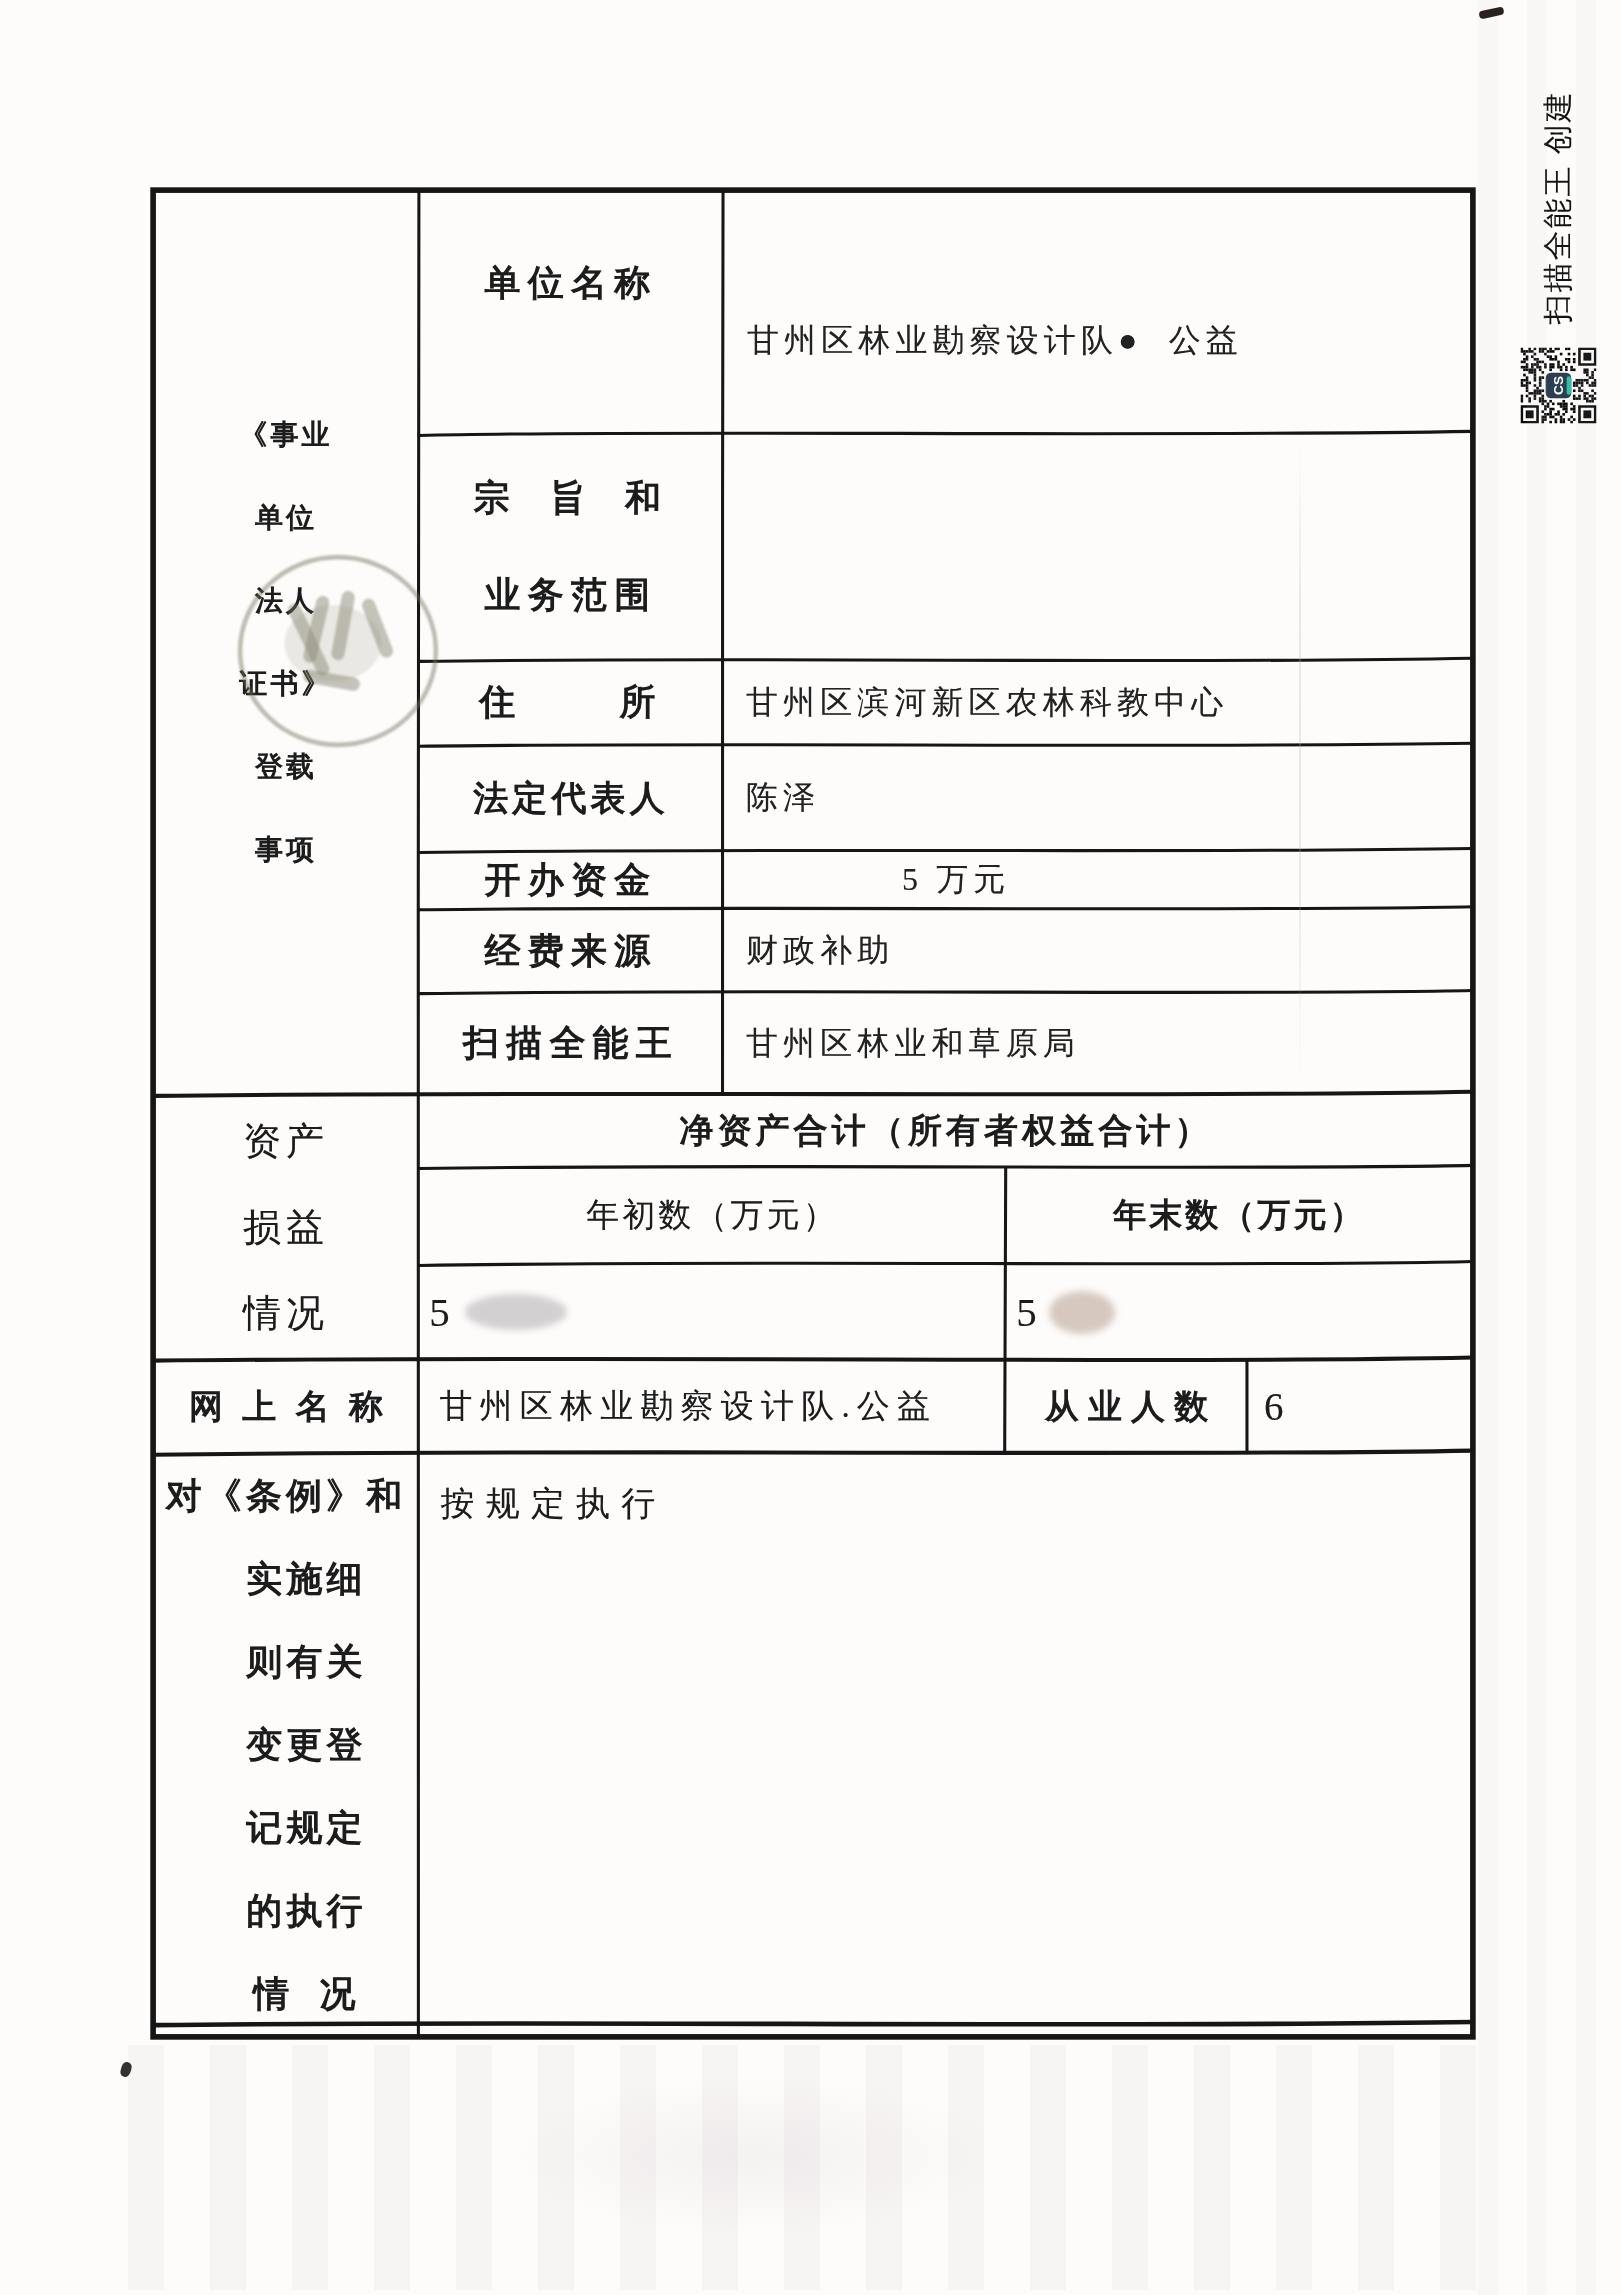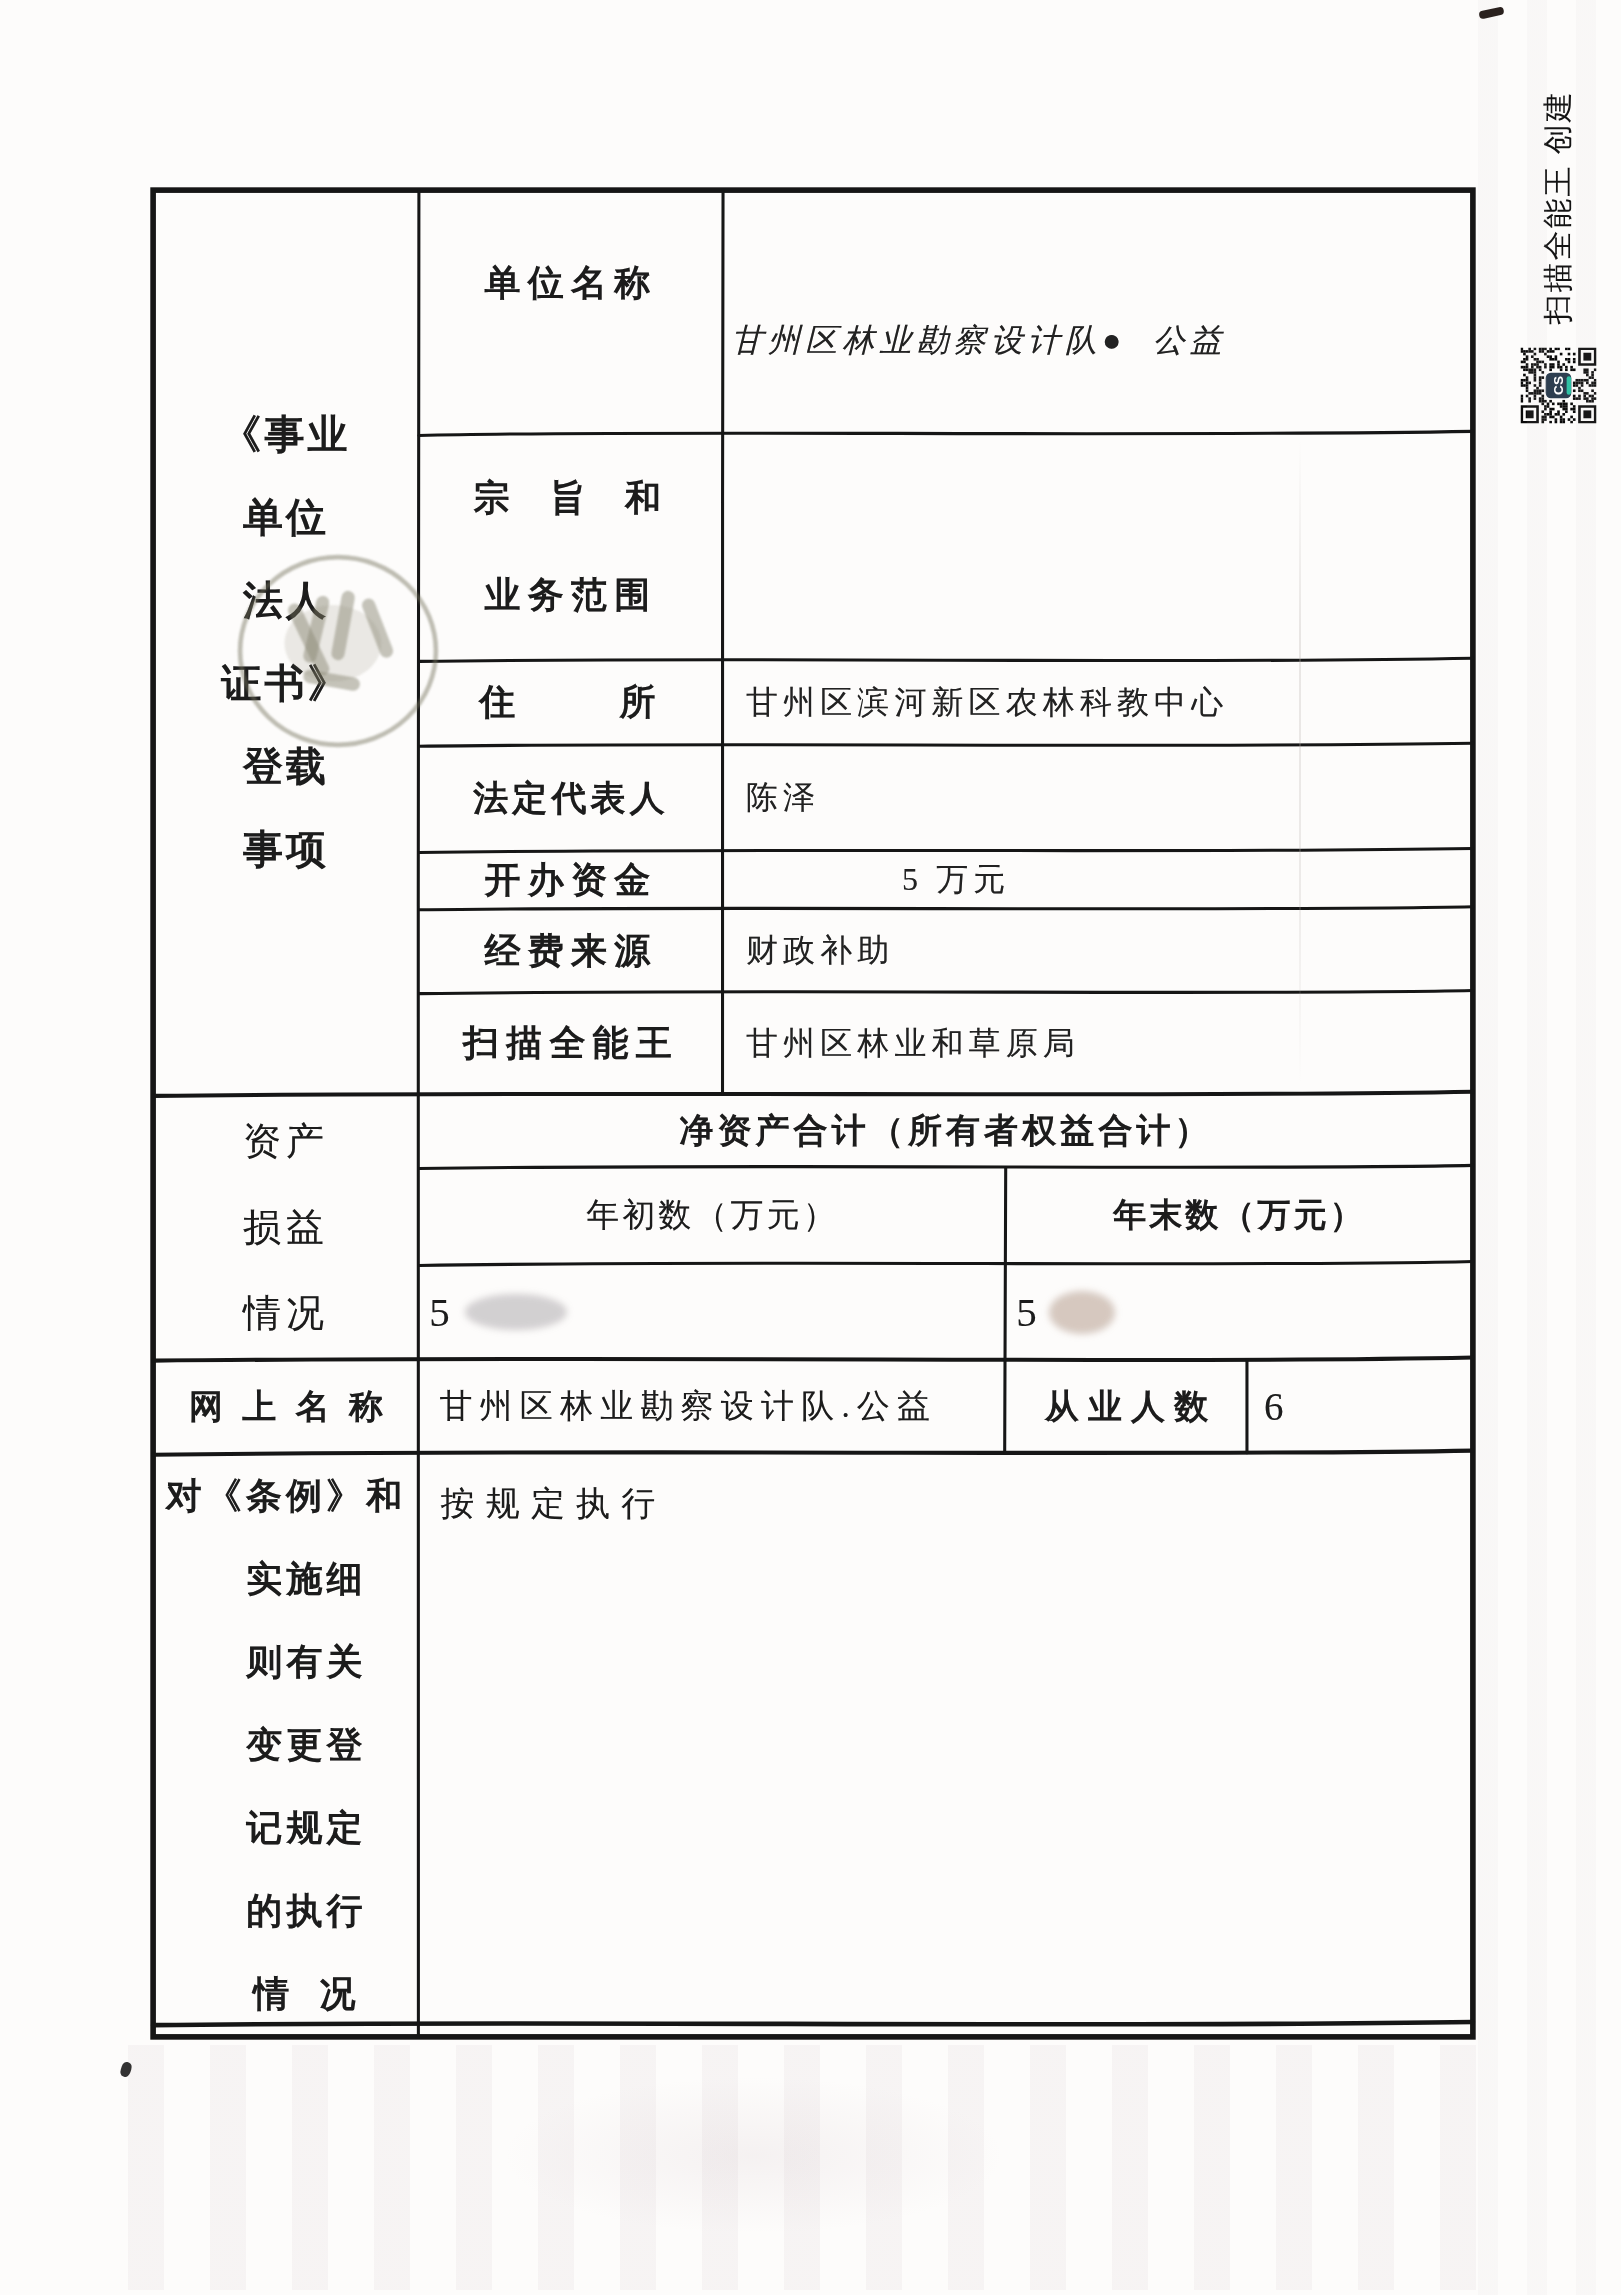--- a/index.html
+++ b/index.html
@@ -18,21 +18,21 @@
     box-sizing:border-box;
     color:#1c1c1c;
   }
   .cell span{white-space:pre;}
   .col{flex-direction:column;}
   .left{justify-content:flex-start;}
   .lbl{font-weight:bold;font-size:36px;letter-spacing:7.2px;}
   .val{font-size:32px;letter-spacing:5.1px;color:#222;}
   
   .cell span{text-shadow:0 0 0.5px rgba(20,20,20,0.35);}
-  .hdrcol span{display:block;line-height:83px;font-size:40px;font-weight:bold;letter-spacing:3.1px;text-align:center;}
+  .hdrcol span{display:block;line-height:83px;font-size:28px;font-weight:bold;letter-spacing:3.1px;text-align:center;}
   .assetcol span{display:block;line-height:86px;font-size:38px;font-weight:normal;letter-spacing:5.1px;text-align:center;}
   .compcol span{display:block;line-height:83px;font-size:36px;font-weight:bold;letter-spacing:4.1px;text-align:center;}
   .compcol span + span{padding-left:41px;}
   .two-line-lbl span{display:block;line-height:97px;text-align:center;}
   .two-line-val span{display:block;line-height:95px;text-align:left;}
   .stamp-svg{position:absolute;left:233px;top:549px;filter:blur(1.3px);opacity:0.85;}
   .cam-strip{
     position:absolute;left:1364px;top:191px;width:388px;height:77px;
     display:flex;align-items:center;gap:23px;justify-content:flex-start;
     transform:rotate(-90deg);
@@ -92,21 +92,21 @@
     <span>单位</span>
     <span>法人</span>
     <span>证书》</span>
     <span>登载</span>
     <span>事项</span>
   </div>
 
   <div class="cell" style="left:419px;top:190px;width:304px;height:243px;padding-bottom:56px;">
     <span class="lbl">单位名称</span>
   </div>
-  <div class="cell left" style="left:723px;top:190px;width:750px;height:243px;padding-top:59px;padding-left:8px;font-style:italic;">
+  <div class="cell left" style="left:739px;top:190px;width:750px;height:243px;padding-top:59px;padding-left:8px;">
     <span class="val">甘州区林业勘察设计队●  公益</span>
   </div>
 
   <div class="cell col two-line-lbl" style="left:419px;top:433px;width:304px;height:227px;">
     <span class="lbl">宗  旨  和</span>
     <span class="lbl">业务范围</span>
   </div>
 
   <div class="cell" style="left:419px;top:660px;width:304px;height:85px;">
     <span class="lbl">住      所</span>

